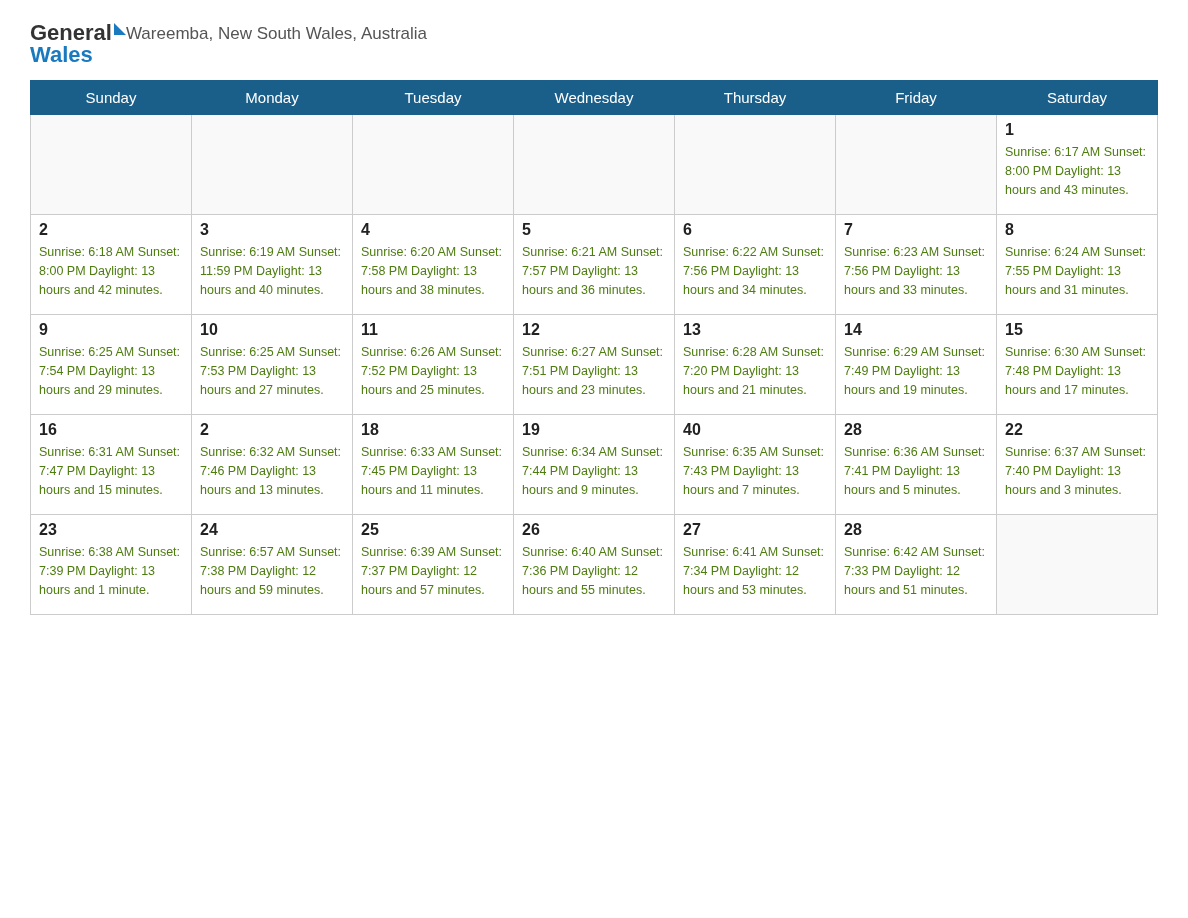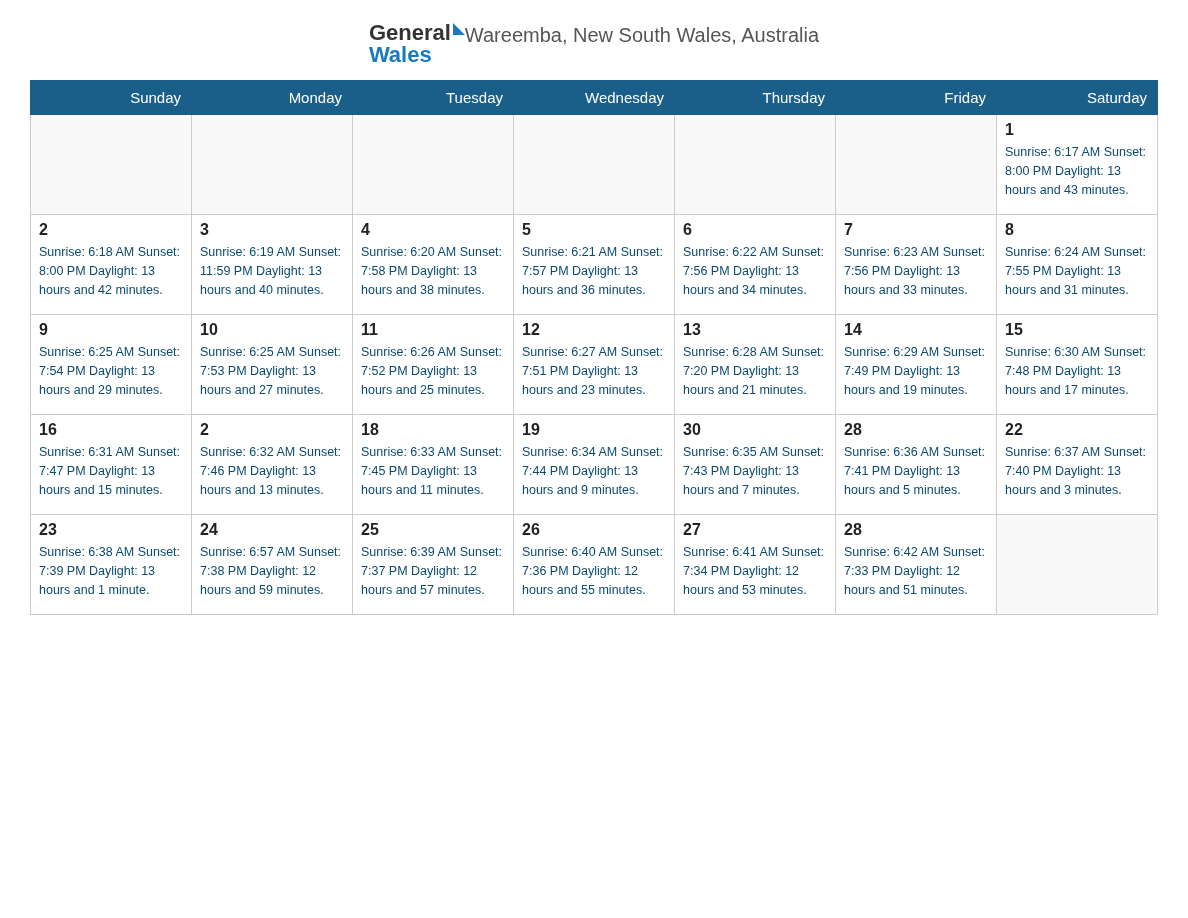--- a/index.html
+++ b/index.html
@@ -4,21 +4,21 @@
   <style>
     * { box-sizing: border-box; margin: 0; padding: 0; }
     body {
       font-family: Arial, sans-serif;
       background: #fff;
       padding: 20px 30px;
       color: #222;
     }
     .header-row {
       display: flex;
-      justify-content: center;
+      justify-content: flex-start;
       align-items: flex-start;
       margin-bottom: 6px;
     }
     .logo-text-general {
       font-size: 22px;
       font-weight: bold;
       color: #333;
     }
     .logo-text-blue {
       font-size: 22px;
@@ -38,37 +38,37 @@
     .title-block {
       text-align: right;
     }
     .month-title {
       font-size: 48px;
       font-weight: bold;
       color: #222;
       line-height: 1.1;
     }
     .location-title {
-      font-size: 20px;
+      font-size: 17px;
       color: #555;
       margin-top: 4px;
     }
     .calendar {
       width: 100%;
       border-collapse: collapse;
       margin-top: 12px;
       table-layout: fixed;
     }
     .calendar thead tr th {
       background-color: #1a5f8a;
       color: #fff;
       padding: 8px 10px;
       font-size: 15px;
       font-weight: normal;
-      text-align: right;
+      text-align: center;
       border: 1px solid #1a5f8a;
     }
     .calendar tbody tr td {
       vertical-align: top;
       border: 1px solid #ccc;
       padding: 6px 8px;
       min-height: 80px;
       height: 100px;
       font-size: 13px;
       color: #222;
@@ -78,21 +78,21 @@
       background: #f9f9f9;
     }
     .day-number {
       font-size: 16px;
       font-weight: bold;
       color: #222;
       margin-bottom: 4px;
     }
     .day-info {
       font-size: 12.5px;
-      color: #0c4a6e;
+      color: #4d7c0f;
       line-height: 1.5;
     }
     .logo-wrapper {
       display: flex;
       flex-direction: column;
       align-items: flex-start;
     }
     .logo-line1 {
       display: flex;
       align-items: center;
@@ -255,21 +255,21 @@
 Sunset: 7:45 PM
 Daylight: 13 hours and 11 minutes.</div>
         </td>
         <td>
           <div class="day-number">19</div>
           <div class="day-info">Sunrise: 6:34 AM
 Sunset: 7:44 PM
 Daylight: 13 hours and 9 minutes.</div>
         </td>
         <td>
-          <div class="day-number">30</div>
+          <div class="day-number">40</div>
           <div class="day-info">Sunrise: 6:35 AM
 Sunset: 7:43 PM
 Daylight: 13 hours and 7 minutes.</div>
         </td>
         <td>
           <div class="day-number">28</div>
           <div class="day-info">Sunrise: 6:36 AM
 Sunset: 7:41 PM
 Daylight: 13 hours and 5 minutes.</div>
         </td>

